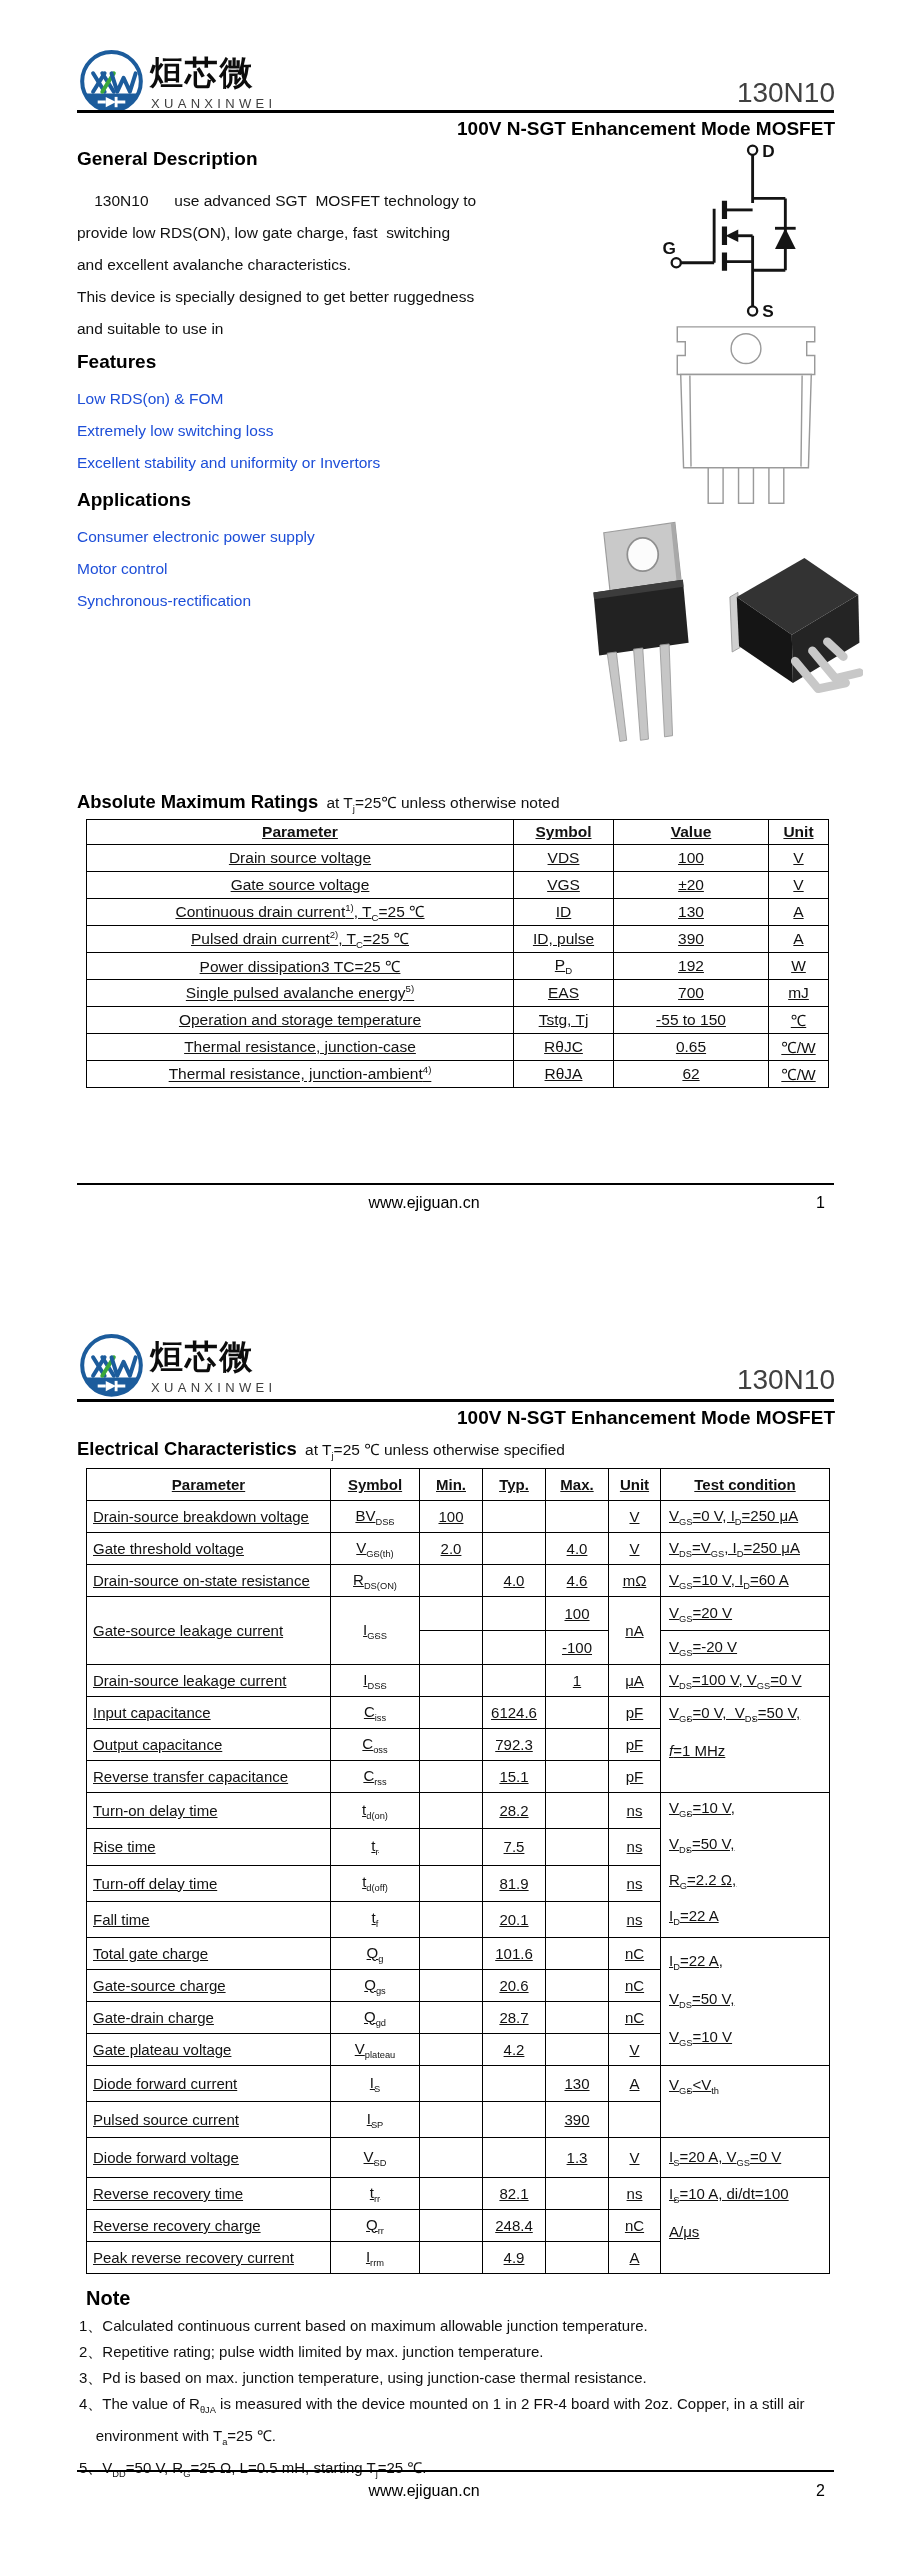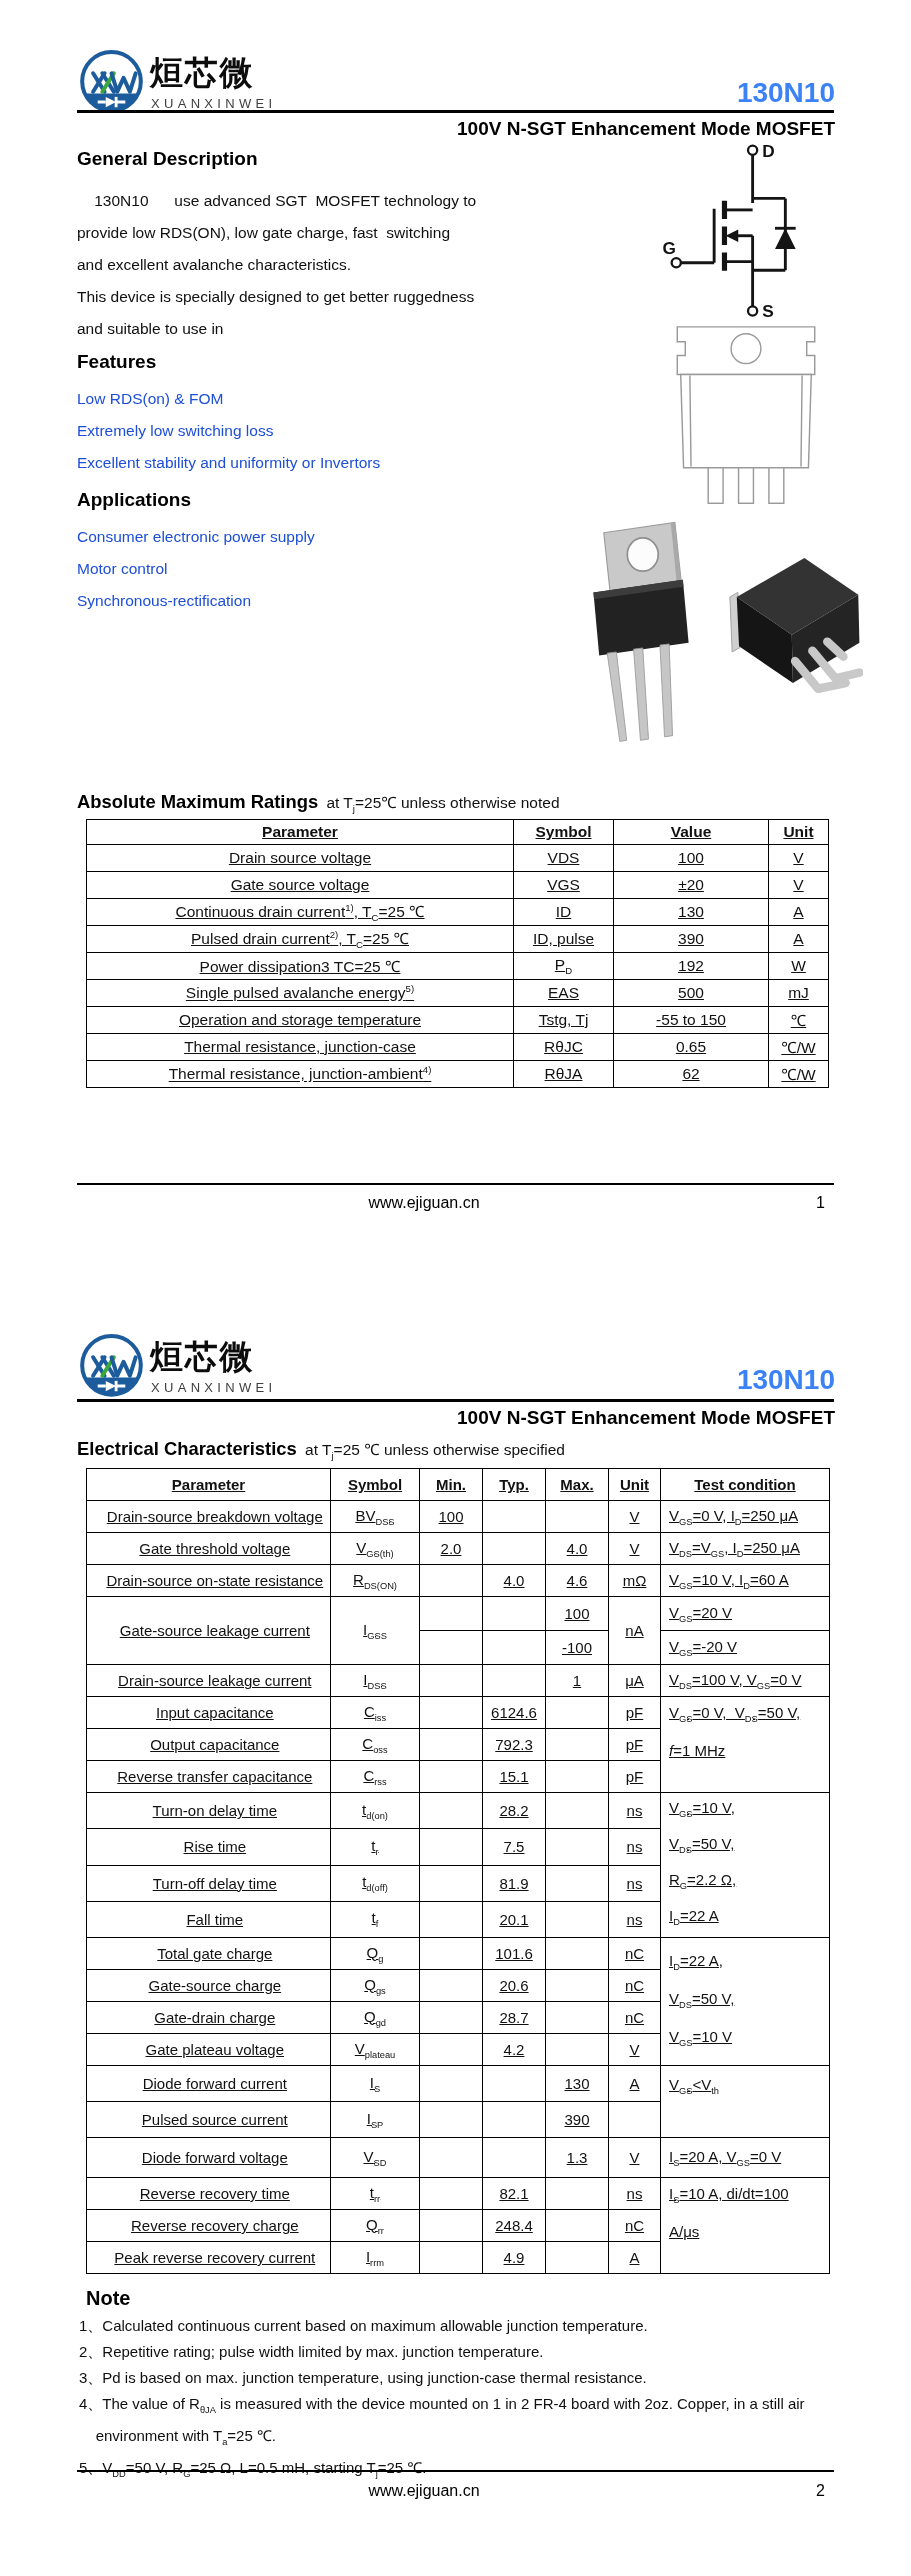--- a/index.html
+++ b/index.html
@@ -1,21 +1,21 @@
 <!DOCTYPE html>
 <html style="font-size:9.2px"><head>
 <meta charset="utf-8">
 <style>
   html,body{margin:0;padding:0;background:#ffffff;}
   body{width:911px;height:2576px;position:relative;font-family:"Liberation Sans",sans-serif;color:#111;overflow:hidden;}
   .abs{position:absolute;}
   .rule{position:absolute;left:77px;width:757px;background:#000;}
   .brand-cn{font-weight:700;font-size:33px;letter-spacing:1.7px;color:#0c0c0c;line-height:1.1;}
   .brand-en{font-size:13px;letter-spacing:4.3px;color:#3e3e3e;font-weight:400;}
-  .partnum{font-size:28px;font-weight:700;color:#3b82f6;}
+  .partnum{font-size:28px;font-weight:400;color:#404040;}
   .subtitle{font-size:19px;font-weight:700;color:#000;}
   .h1{font-size:19px;font-weight:700;color:#000;}
   .h1b{font-size:18.4px;font-weight:700;color:#000;display:inline;}
   .h1sub{font-size:15.5px;font-weight:400;display:inline;margin-left:5.7px;}
   .bodytext{font-size:15.5px;line-height:32px;white-space:pre-wrap;color:#101010;}
   .listline{font-size:15.5px;height:32px;line-height:32px;color:#1d4ed8;}
   sub{font-size:62%;}
   sup{font-size:62%;}
   table{border-collapse:collapse;table-layout:fixed;background:#fff;text-decoration:underline;}
   .tbl{border:1.7px solid #000;}
@@ -23,21 +23,21 @@
   .tbl th{font-weight:700;}
   .t1{font-size:15.5px;}
   .t1 tr{height:27px;}
   .t1 tr.hrow{height:25px;}
   .t2{font-size:15px;}
   .t2 tr{height:32px;}
   .t2 tr.hrow{height:32px;}
   .t2 tr.rh60{height:34px;}
   .t2 tr.rh62{height:36px;}
   .t2 tr.rh70{height:40px;}
-  .t2 .pcol{text-align:center;padding-left:16px;}
+  .t2 .pcol{text-align:left;padding-left:6px;}
   .t2 .tcol{text-align:left;padding-left:8px;white-space:pre-wrap;}
   .vt{vertical-align:top;padding-top:5.7px;}
   .lh50{line-height:29px;}
   .lh55{line-height:32px;}
   .fUrl{font-size:16px;color:#000;}
   .fPage{font-size:16px;color:#000;}
   .noteline{font-size:15px;line-height:26px;color:#0f0f0f;}
 </style>
 </head>
 <body>
@@ -186,21 +186,21 @@
       </tr>
   <tr>
         <td>Power dissipation3 TC=25 ℃</td>
         <td>P<sub>D</sub></td>
         <td>192</td>
         <td>W</td>
       </tr>
   <tr>
         <td>Single pulsed avalanche energy<sup>5)</sup></td>
         <td>EAS</td>
-        <td>500</td>
+        <td>700</td>
         <td>mJ</td>
       </tr>
   <tr>
         <td>Operation and storage temperature</td>
         <td>Tstg,  Tj</td>
         <td>-55 to 150</td>
         <td>℃</td>
       </tr>
   <tr>
         <td>Thermal resistance, junction-case</td>

